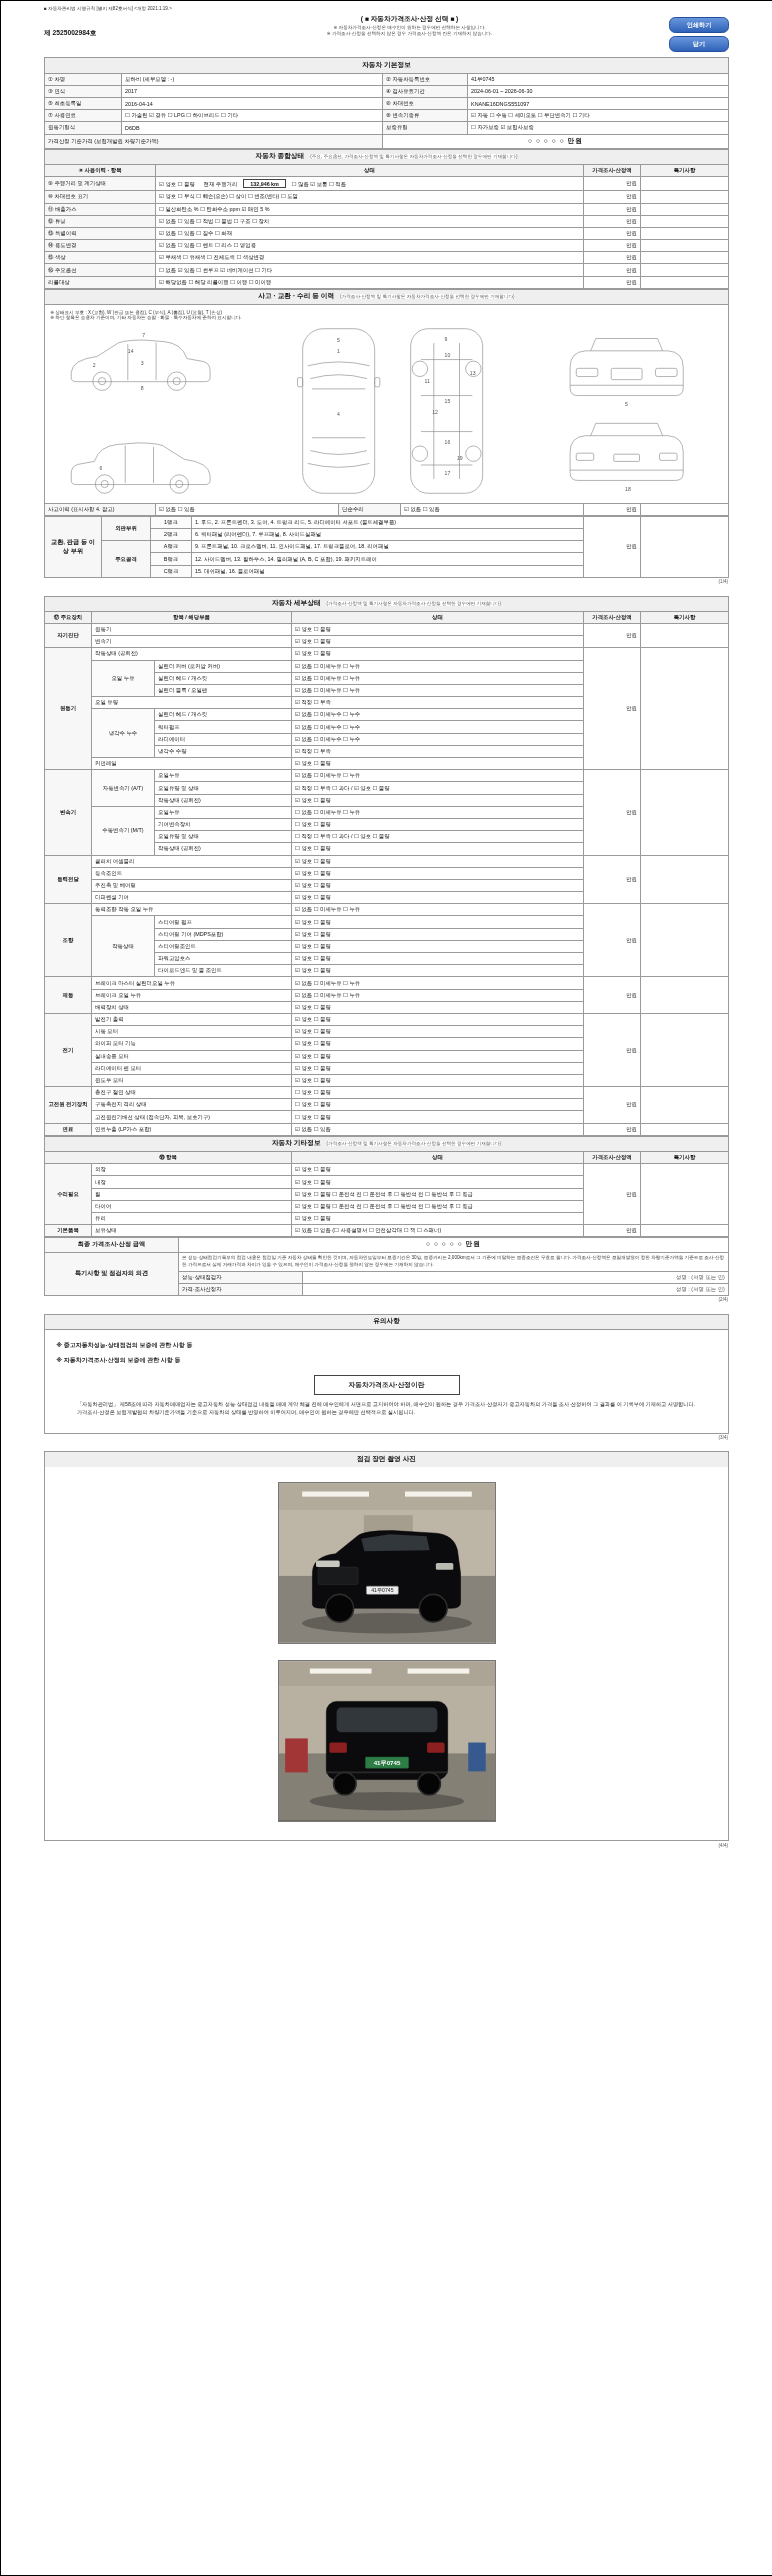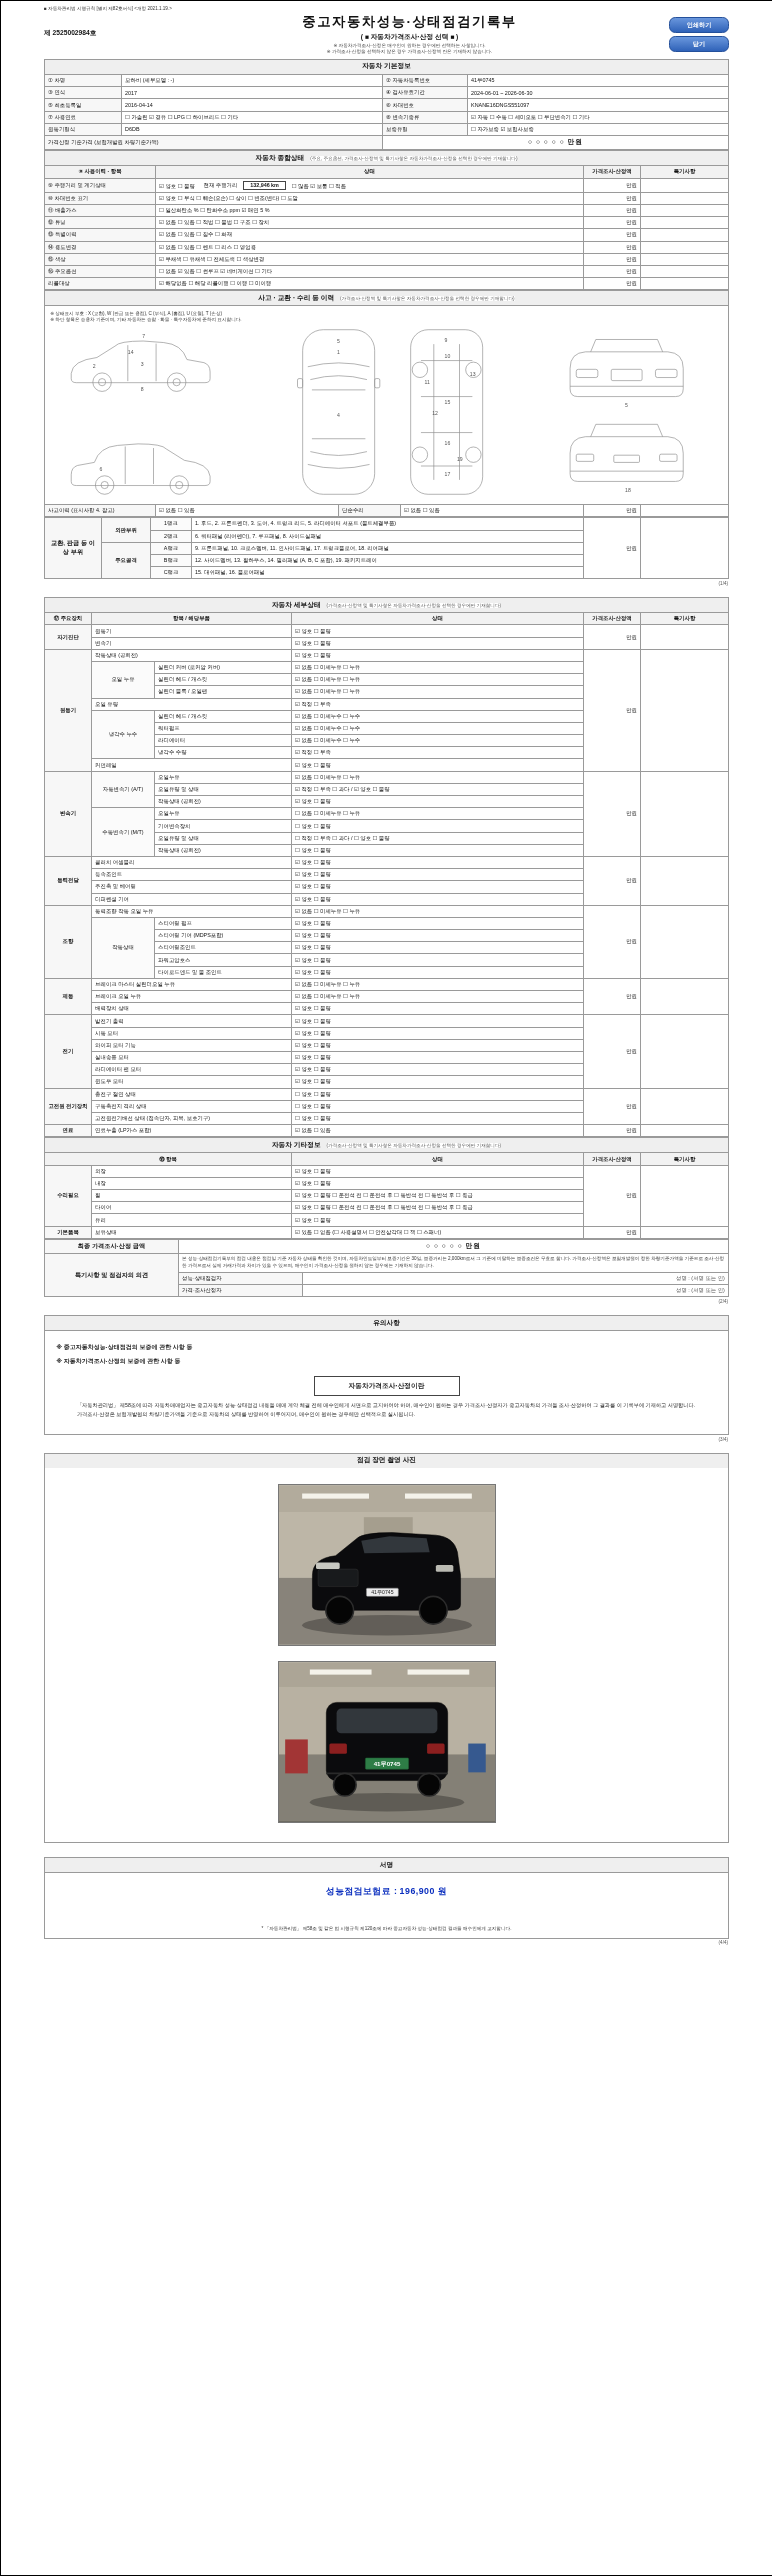--- a/index.html
+++ b/index.html
@@ -59,21 +59,20 @@
 <body>
 
 <div class="frame">
 <div class="doc">
 
   <div class="topline">■ 자동차관리법 시행규칙 [별지 제82호서식] &lt;개정 2021.1.19.&gt;</div>
 
   <div class="headrow">
     <div class="docno">제 2525002984호</div>
     <div class="titleblock">
-      <div class="title">중고자동차성능·상태점검기록부</div>
       <div class="subtitle">( ■ 자동차가격조사·산정 선택 ■ )</div>
       <div class="subnote">※ 자동차가격조사·산정은 매수인이 원하는 경우에만 선택하는 사항입니다.</div>
       <div class="subnote">※ 가격조사·산정을 선택하지 않은 경우 가격조사·산정액 란은 기재하지 않습니다.</div>
     </div>
     <div class="btncol">
       <div class="bluebtn">인쇄하기</div>
       <div class="bluebtn">닫기</div>
     </div>
   </div>
 
@@ -737,25 +736,17 @@
         <rect x="288" y="158" width="34" height="20" rx="3" fill="#8c1f1f"></rect>
         <rect x="168" y="186" width="84" height="22" rx="2" fill="#2e7d46" stroke="#1d5c31"></rect>
         <text x="210" y="201" text-anchor="middle" font-size="12" font-weight="bold" fill="#fff" font-family="Liberation Sans, sans-serif">41무0745</text>
         <path d="M92,216 L328,216" stroke="#2a2a2a" stroke-width="3"></path>
         <circle cx="128" cy="238" r="22" fill="#050505" stroke="#2c2c2c" stroke-width="3"></circle>
         <circle cx="292" cy="238" r="22" fill="#050505" stroke="#2c2c2c" stroke-width="3"></circle>
       </svg>
     </div>
   </div>
 
-  <div class="signbox">
-    <div class="secbar" style="border:none;border-bottom:0.5px solid #9a9a9a;">서명</div>
-    <div class="signbody">
-      <span class="premium">성능점검보험료 :</span>
-      <span class="premium">196,900 원</span>
-    </div>
-    <div class="footnote">* 「자동차관리법」 제58조 및 같은 법 시행규칙 제120조에 따라 중고자동차 성능·상태점검 결과를 매수인에게 고지합니다.</div>
-  </div>
   <div class="marker">(4/4)</div>
 
 </div>
 </div>
 
 
 </body></html>

